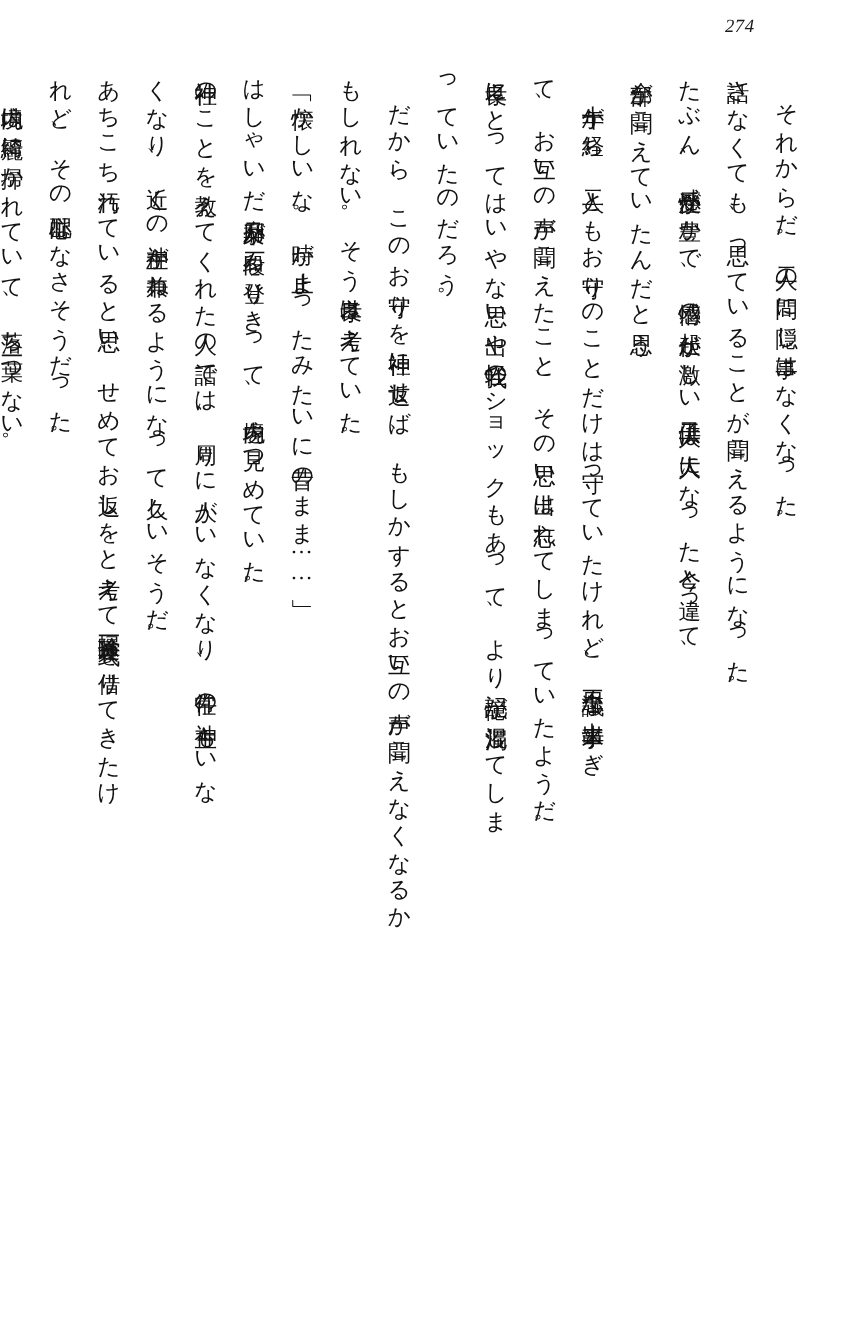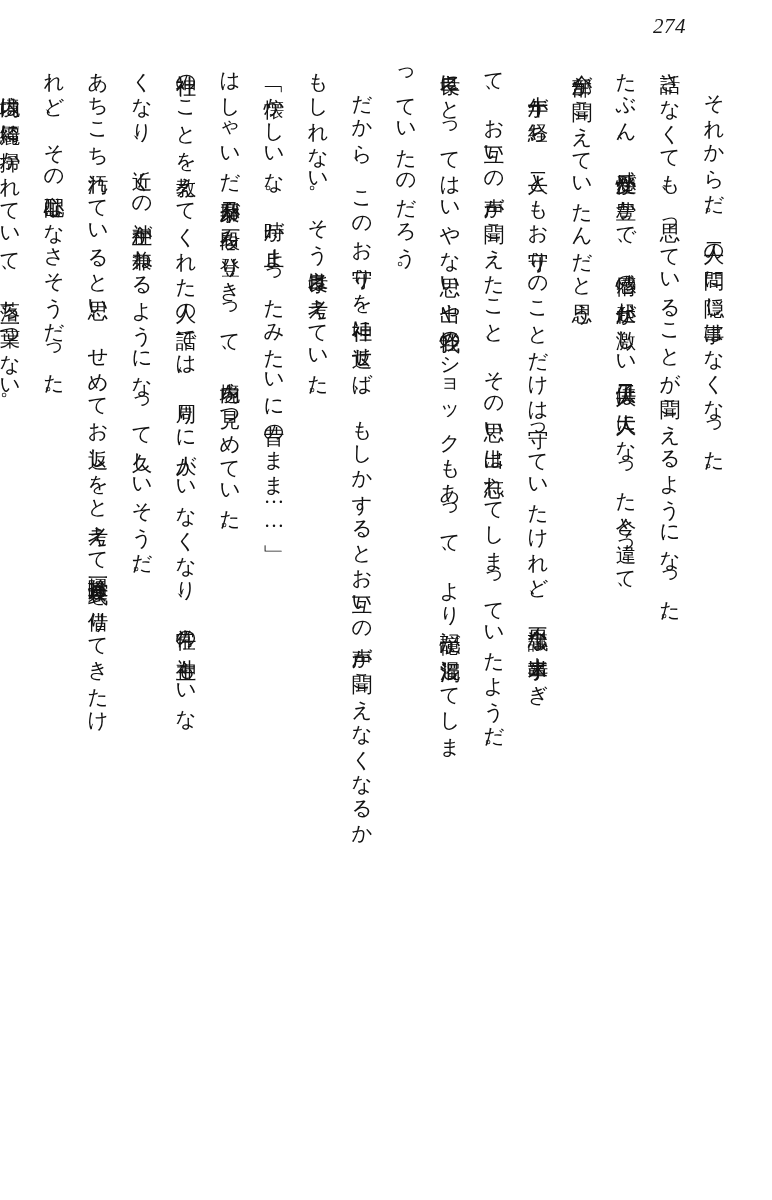--- a/index.html
+++ b/index.html
@@ -19,21 +19,21 @@
     position: relative;
     width: 772px;
     height: 1200px;
     box-sizing: border-box;
     background: #ffffff;
   }
   .page-number {
     position: absolute;
     top: 14px;
     right: 86px;
-    font-size: 21px;
+    font-size: 17px;
     font-style: italic;
     font-family: "Liberation Serif", "DejaVu Serif", serif;
     color: #1a1a1a;
     letter-spacing: 0.5px;
   }
   .text-body {
     position: absolute;
     top: 58px;
     right: 36px;
     left: 36px;

